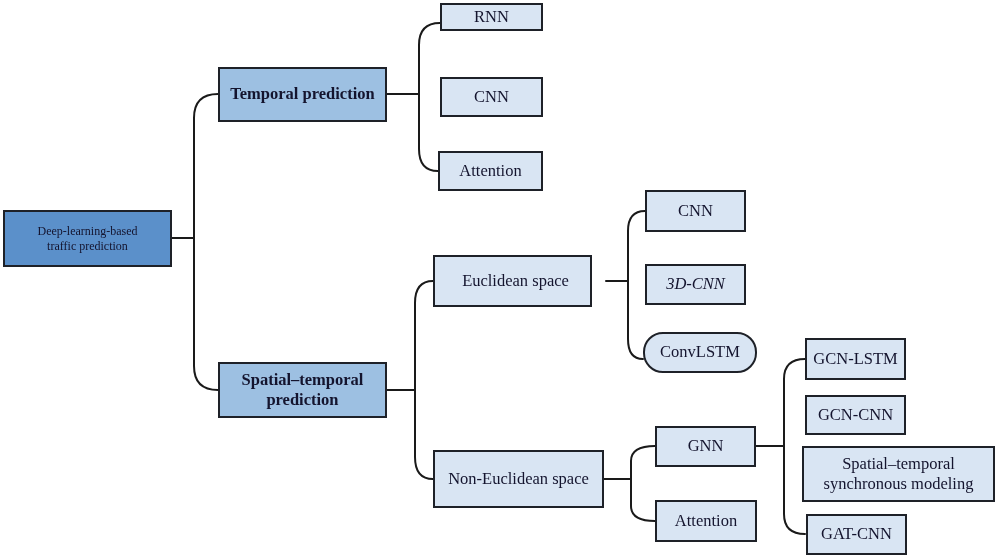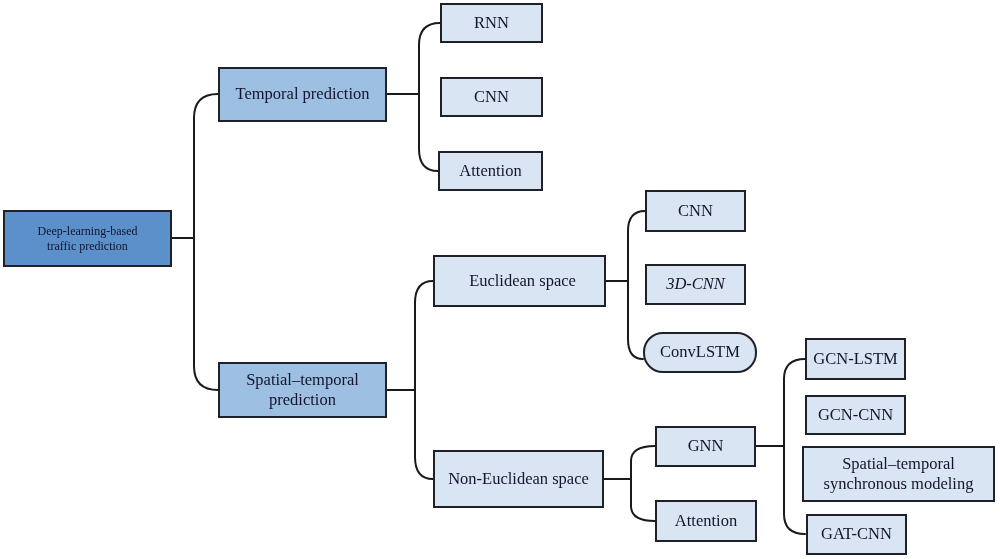--- a/index.html
+++ b/index.html
@@ -48,21 +48,21 @@
     line-height:1.22;
     padding:2px 4px;
   }
   .node.root{
     background:var(--root_fill);
     font-weight:400;
     font-size:12px;
   }
   .node.branch{
     background:var(--branch_fill);
-    font-weight:400;
+    font-weight:700;
   }
   .node.leaf{
     background:var(--leaf_fill);
     font-weight:400;
   }
 </style>
 </head>
 <body>
 
 <div class="canvas">
@@ -89,27 +89,27 @@
   </svg>
 
   <div class="node root" style="left:3px;top:210px;width:169px;height:57px;">Deep-learning-based
 traffic prediction</div>
 
   <div class="node branch" style="left:218px;top:67px;width:169px;height:55px;">Temporal prediction</div>
 
   <div class="node branch" style="left:218px;top:362px;width:169px;height:56px;">Spatial–temporal
 prediction</div>
 
-  <div class="node leaf" style="left:440px;top:3px;width:103px;height:40px;">RNN</div>
+  <div class="node leaf" style="left:440px;top:3px;width:103px;height:28px;">RNN</div>
 
   <div class="node leaf" style="left:440px;top:77px;width:103px;height:40px;">CNN</div>
 
   <div class="node leaf" style="left:438px;top:151px;width:105px;height:40px;">Attention</div>
 
-  <div class="node leaf" style="left:433px;top:255px;width:173px;height:52px;padding-left:10px;">Euclidean space</div>
+  <div class="node leaf" style="left:433px;top:255px;width:159px;height:52px;padding-left:10px;">Euclidean space</div>
 
   <div class="node leaf" style="left:433px;top:450px;width:171px;height:58px;">Non-Euclidean space</div>
 
   <div class="node leaf" style="left:645px;top:190px;width:101px;height:42px;">CNN</div>
 
   <div class="node leaf" style="left:645px;top:264px;width:101px;height:41px;font-style:italic;">3D-CNN</div>
 
   <div class="node leaf" style="left:643px;top:332px;width:114px;height:41px;border-radius:20px;">ConvLSTM</div>
 
   <div class="node leaf" style="left:655px;top:426px;width:101px;height:41px;">GNN</div>

